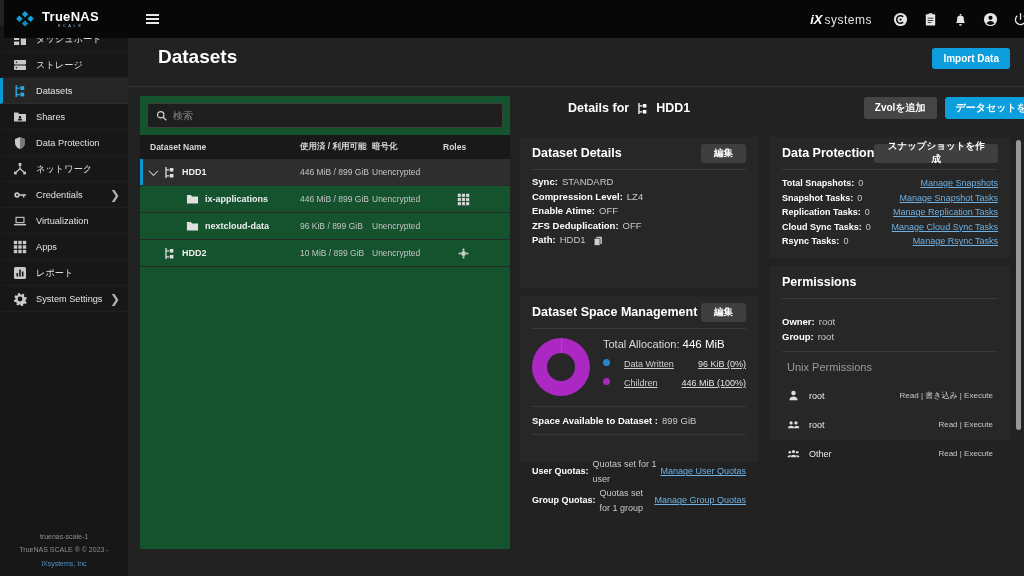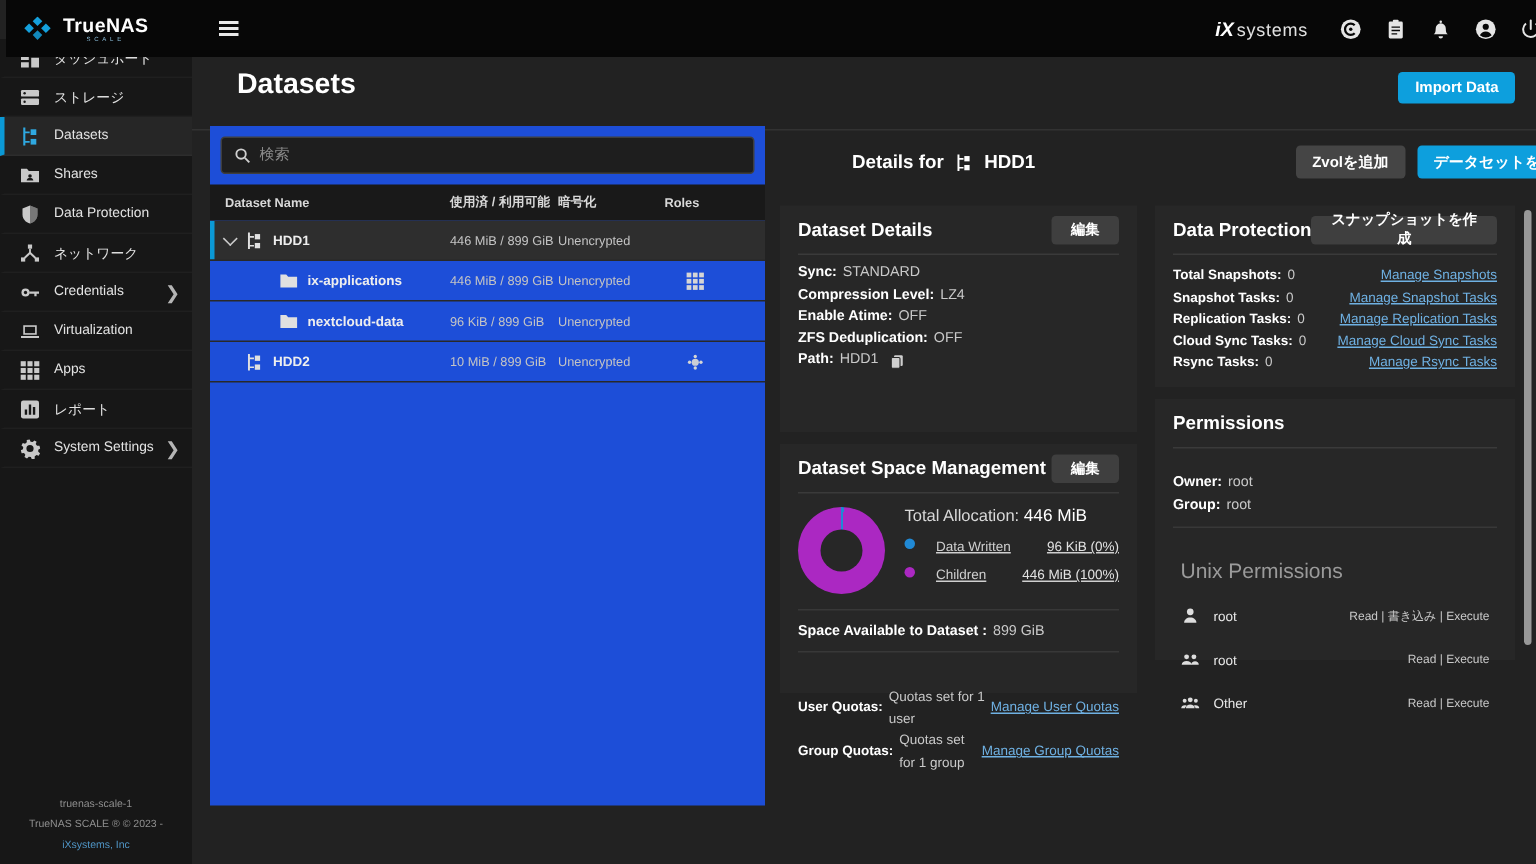--- a/index.html
+++ b/index.html
@@ -36,21 +36,21 @@
 
   
   .page-title { position:absolute; left:158px; top:46px; font-size:19px; font-weight:bold; }
   .title-divider { position:absolute; left:128px; right:0; top:86px; height:1px; background:#323232; }
   .btn { border:none; border-radius:3px; color:#fff; font-weight:bold; font-size:10px; cursor:pointer; font-family:inherit; display:inline-flex; align-items:center; justify-content:center; }
   .btn-blue { background:#0d9fdd; }
   .btn-gray { background:#454545; }
   .import-btn { position:absolute; right:14px; top:48px; height:21px; padding:0 11px; }
 
   
-  .left-panel { position:absolute; left:140px; top:84px; width:370px; height:453px; background:#1d4ed8; }
+  .left-panel { position:absolute; left:140px; top:96px; width:370px; height:453px; background:#14532d; }
   .search-box { margin:7px; height:25px; border:1px solid #3e3e3e; border-radius:3px; background:#1e1e1e; display:flex; align-items:center; gap:6px; padding:0 8px; }
   .search-box svg { width:11px; height:11px; flex:none; color:#cfcfcf; }
   .search-box input { background:transparent; border:none; outline:none; color:#ddd; font-size:10px; width:100%; font-family:inherit; }
   .search-box input::placeholder { color:#8a8a8a; }
   .ds-grid { display:grid; grid-template-columns:160px 72px 71px 1fr; align-items:center; }
   .ds-header { height:24px; background:#191919; margin-top:5px; font-size:8.5px; font-weight:bold; color:#d8d8d8; }
   .ds-header > div { padding-left:0; }
   .ds-header .h-name { padding-left:10px; }
   .ds-row { height:27px; border-bottom:1px solid #292929; font-size:9px; color:#d8d8d8; cursor:pointer; }
   .ds-row.selected { background:#2e2e2e; box-shadow:inset 3px 0 0 #0b99d6; }
@@ -98,21 +98,21 @@
   .total-line { font-size:11px; color:#d9d9d9; }
   .total-val { color:#fff; font-size:11.5px; }
   .legend-row { display:flex; align-items:flex-start; gap:14px; font-size:9px; color:#cfcfcf; margin-top:9px;text-decoration:underline; }
   .legend-dot { width:7px; height:7px; border-radius:50%; flex:none; }
   .legend-val { margin-left:auto; color:#e2e2e2; }
   .sa-line { border-top:1px solid #383838; margin-top:10px; padding-top:8px; font-size:9.5px; color:#c9c9c9; display:flex; gap:4px; }
   .quota-sec { border-top:1px solid #383838; margin-top:8px; padding-top:22px; }
 
   .pm-owner { margin-top:16px; }
   .pm-divider { border-top:1px solid #383838; margin-top:7px; }
-  .pm-section { font-size:14px; color:#9a9a9a; margin-top:20px; padding-left:5px; }
+  .pm-section { font-size:11px; color:#9a9a9a; margin-top:9px; padding-left:5px; }
   .perm-row { display:flex; align-items:center; font-size:9px; margin-top:16px; padding:0 5px; }
   .perm-ic { width:13px; height:13px; color:#ddd; display:flex; flex:none; }
   .perm-ic svg { width:100%; height:100%; }
   .perm-who { margin-left:9px; color:#e8e8e8; }
   .perm-rights { margin-left:auto; font-size:8px; color:#c9c9c9; }
 
   .scrollbar { position:absolute; right:3px; top:140px; width:5px; height:290px; background:#989898; border-radius:3px; cursor:pointer; }
 </style>
 </head>
 <body>

